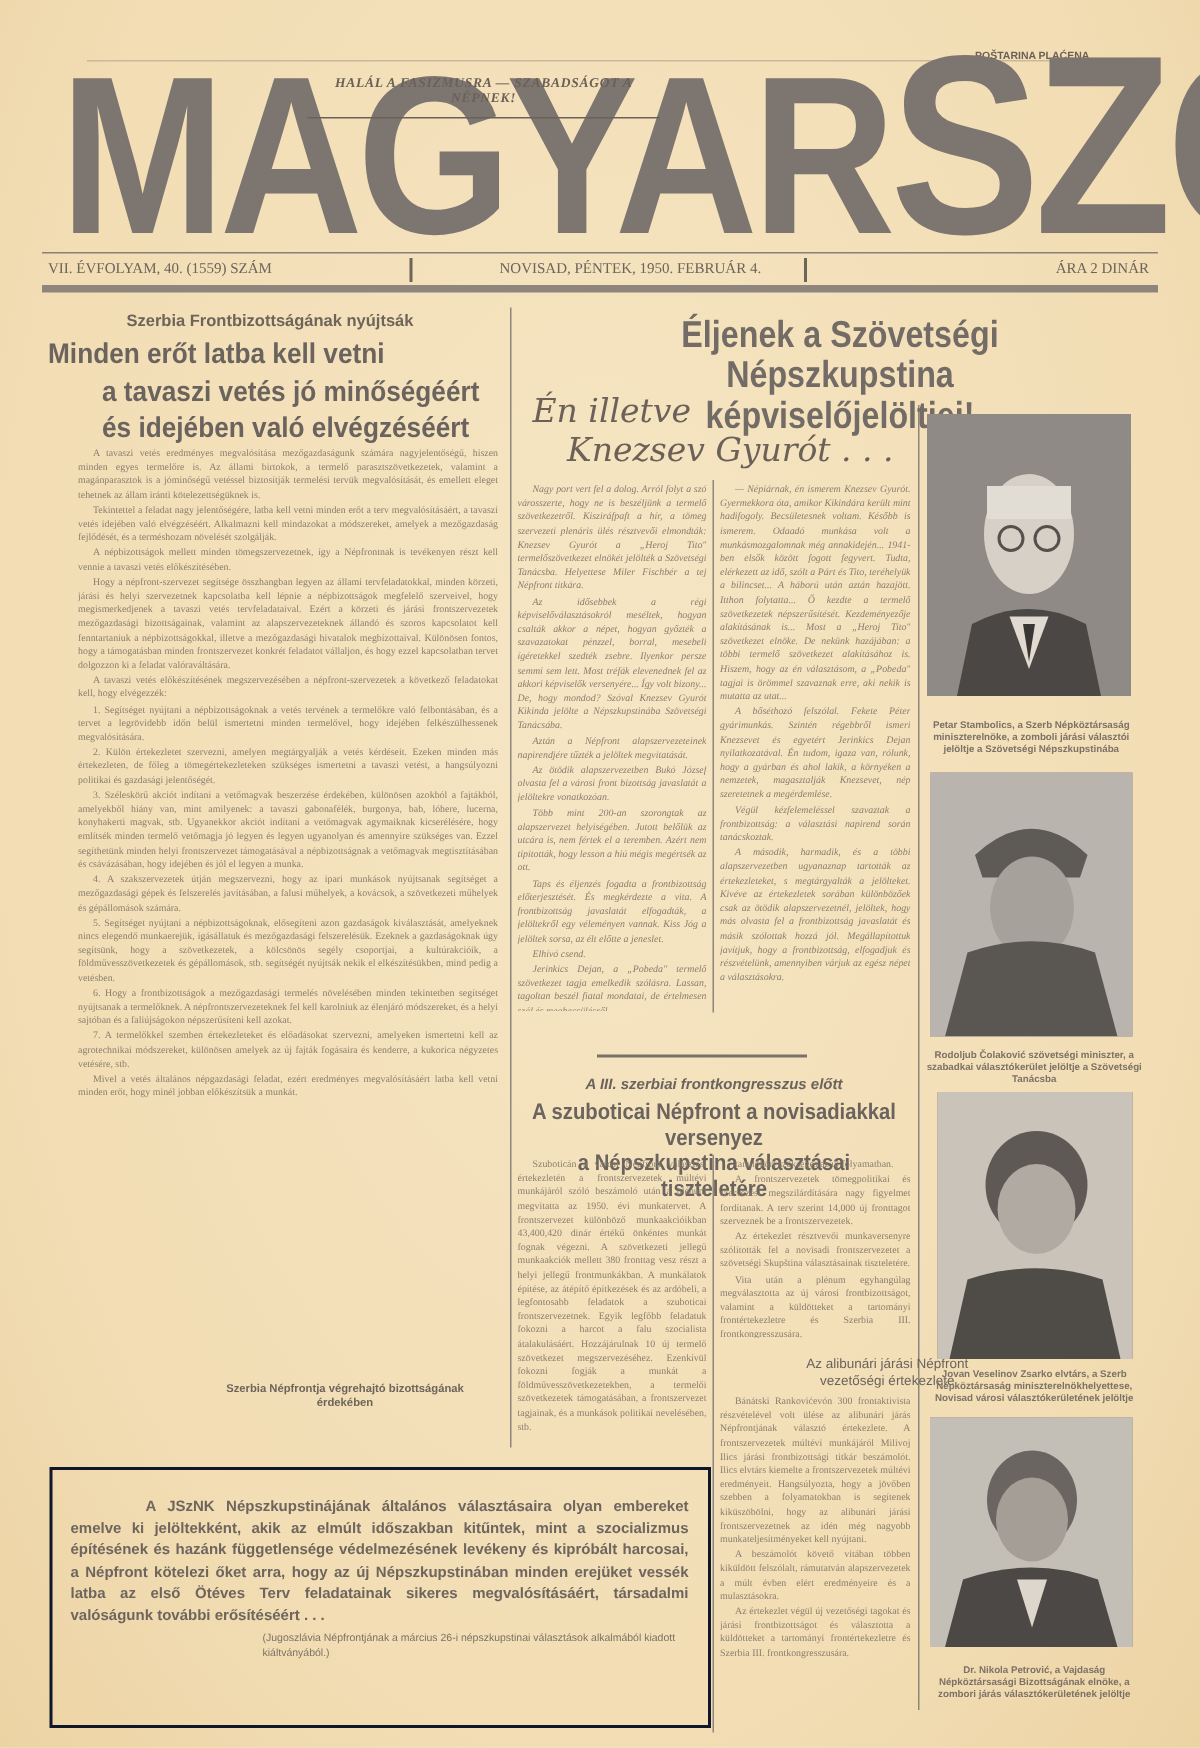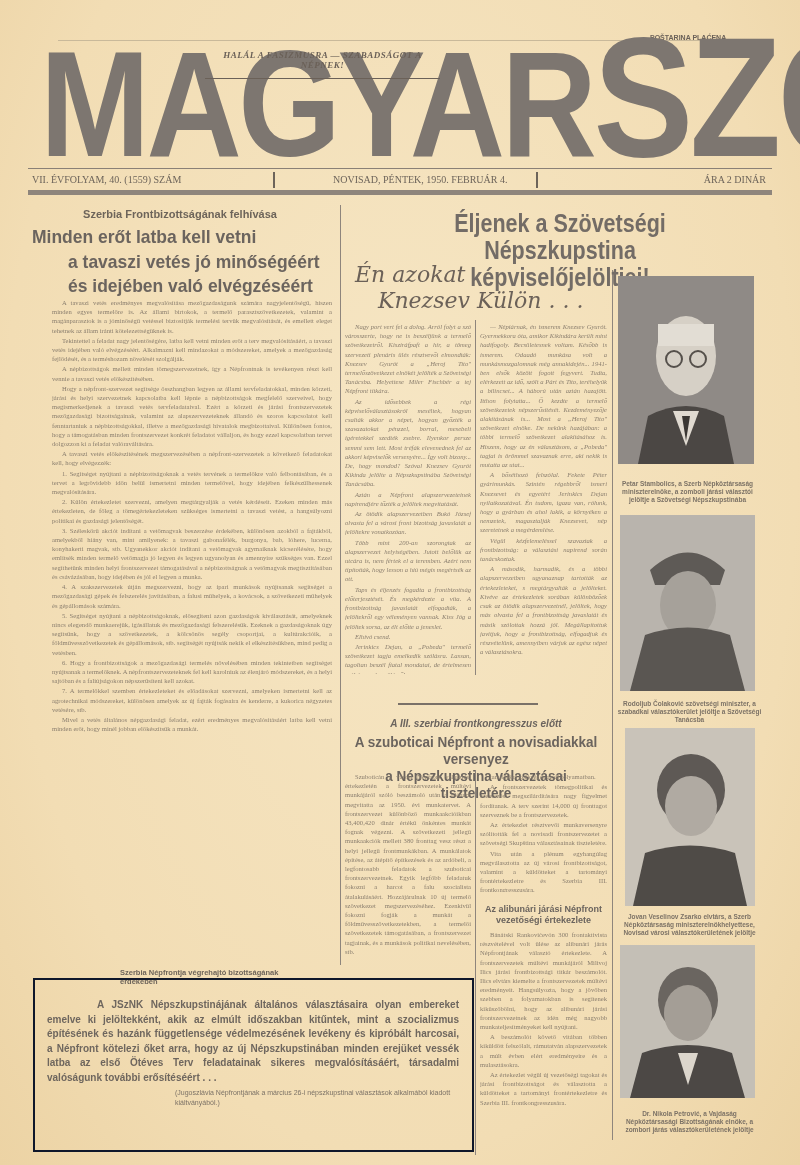--- a/index.html
+++ b/index.html
@@ -36,24 +36,24 @@
   .body-col { font-size:6.6px; line-height:9.2px; color:#8a7e6e; text-align:justify; overflow:hidden; }
   .body-col p { margin:0 0 1px 0; text-indent:10px; }
   .body-col.italic { font-style:italic; }
   
   .main-head { left:350px; top:210px; width:420px; text-align:center; font-family:"Liberation Sans",sans-serif; font-weight:bold; color:#736c66; font-size:25px; line-height:27px; transform:scaleX(0.86); transform-origin:center top; }
   .script-head { font-family:"DejaVu Serif", serif; font-style:italic; color:#6b6158; font-size:22px; }
   .photo { background:#8d8885; overflow:hidden; }
   .caption { font-family:"Liberation Sans",sans-serif; font-size:6.5px; line-height:8px; color:#7c7266; text-align:center; font-weight:bold; }
   .sub-kicker { font-family:"Liberation Sans",sans-serif; font-weight:bold; font-size:10px; color:#6b645e; text-align:center; }
   .sub-head { font-family:"Liberation Sans",sans-serif; font-weight:bold; font-size:15px; line-height:17px; color:#6b645e; text-align:center; transform:scaleX(0.9); transform-origin:center top; }
-  .small-head { font-family:"Liberation Sans",sans-serif; font-weight:bold; font-size:9px; line-height:11px; color:#6b645e; text-align:center; }
+  .small-head { font-family:"Liberation Sans",sans-serif; font-weight:normal; font-size:9px; line-height:11px; color:#6b645e; text-align:center;margin-left:48px; }
   .boxed { border:2px solid #0f172a; }
   .box-text { font-family:"Liberation Sans",sans-serif; font-weight:bold; font-size:10px; line-height:14.5px; color:#6e665e; text-align:justify; }
-  .sig { font-family:"Liberation Sans",sans-serif; font-weight:bold; font-size:7.5px; color:#6d645a; text-align:left;margin-top:47px; }
+  .sig { font-family:"Liberation Sans",sans-serif; font-weight:bold; font-size:7.5px; color:#6d645a; text-align:center; }
   .ornament { height:2px; background:#7a7168; }
 </style>
 </head>
 <body>
 
 <div class="abs top-rule"></div>
 <div class="abs postage">POŠTARINA PLAĆENA</div>
 <div class="abs masthead-title">
   <span>MAGYAR</span><span class="sz">SZÓ</span>
 </div>
@@ -67,21 +67,21 @@
   <span class="sep" style="left:508px"></span>
   <span class="price">ÁRA 2 DINÁR</span>
 </div>
 <div class="abs thick-rule"></div>
 
 <div class="abs vdiv" style="left:340px; top:205px; height:760px;"></div>
 <div class="abs vdiv" style="left:612px; top:270px; height:870px;"></div>
 <div class="abs vdiv" style="left:475px; top:320px; height:355px;"></div>
 <div class="abs vdiv" style="left:475px; top:770px; height:385px;"></div>
 
-<div class="abs kicker-left">Szerbia Frontbizottságának felhívása</div>
+<div class="abs kicker-left">Szerbia Frontbizottságának nyújtsák</div>
 <div class="abs head-left" style="left:32px; top:225px;">Minden erőt latba kell vetni</div>
 <div class="abs head-left" style="left:68px; top:250px;">a tavaszi vetés jó minőségéért</div>
 <div class="abs head-left" style="left:68px; top:274px;">és idejében való elvégzéséért</div>
 
 <div class="abs body-col" style="left:52px; top:298px; width:280px; height:620px;">
   <p>A tavaszi vetés eredményes megvalósítása mezőgazdaságunk számára nagyjelentőségű, hiszen minden egyes termelőre is. Az állami birtokok, a termelő parasztszövetkezetek, valamint a magánparasztok is a jóminőségű vetéssel biztosítják termelési tervük megvalósítását, és emellett eleget tehetnek az állam iránti kötelezettségüknek is.</p>
   <p>Tekintettel a feladat nagy jelentőségére, latba kell vetni minden erőt a terv megvalósításáért, a tavaszi vetés idejében való elvégzéséért. Alkalmazni kell mindazokat a módszereket, amelyek a mezőgazdaság fejlődését, és a terméshozam növelését szolgálják.</p>
   <p>A népbizottságok mellett minden tömegszervezetnek, így a Népfrontnak is tevékenyen részt kell vennie a tavaszi vetés előkészítésében.</p>
   <p>Hogy a népfront-szervezet segítsége összhangban legyen az állami tervfeladatokkal, minden körzeti, járási és helyi szervezetnek kapcsolatba kell lépnie a népbizottságok megfelelő szerveivel, hogy megismerkedjenek a tavaszi vetés tervfeladataival. Ezért a körzeti és járási frontszervezetek mezőgazdasági bizottságainak, valamint az alapszervezeteknek állandó és szoros kapcsolatot kell fenntartaniuk a népbizottságokkal, illetve a mezőgazdasági hivatalok megbízottaival. Különösen fontos, hogy a támogatásban minden frontszervezet konkrét feladatot vállaljon, és hogy ezzel kapcsolatban tervet dolgozzon ki a feladat valóraváltására.</p>
   <p>A tavaszi vetés előkészítésének megszervezésében a népfront-szervezetek a következő feladatokat kell, hogy elvégezzék:</p>
@@ -97,22 +97,22 @@
 <div class="abs sig" style="left:120px; top:921px; width:220px;">
   <div>Szerbia Népfrontja végrehajtó bizottságának</div>
   <div>érdekében</div>
 </div>
 
 <div class="abs main-head">
   <div>Éljenek a Szövetségi Népszkupstina</div>
   <div>képviselőjelöltjei!</div>
 </div>
 
-<div class="abs script-head" style="left:355px; top:262px;">Én azokat</div>
-<div class="abs script-head" style="left:378px; top:288px;">Knezsev Külön . . .</div>
+<div class="abs script-head" style="left:355px; top:262px;">Én illetve</div>
+<div class="abs script-head" style="left:378px; top:288px;">Knezsev Gyurót . . .</div>
 
 <div class="abs body-col italic" style="left:345px; top:322px; width:126px; height:352px;">
   <p>Nagy port vert fel a dolog. Arról folyt a szó városszerte, hogy ne is beszéljünk a termelő szövetkezetről. Kisziráfpaft a hír, a tömeg szervezeti plenáris ülés résztvevői elmondták: Knezsev Gyurót a „Heroj Tito" termelőszövetkezet elnökét jelölték a Szövetségi Tanácsba. Helyettese Miler Fischbér a tej Népfront titkára.</p>
   <p>Az idősebbek a régi képviselőválasztásokról meséltek, hogyan csalták akkor a népet, hogyan győzték a szavazatokat pénzzel, borral, mesebeli ígéretekkel szedték zsebre. Ilyenkor persze semmi sem lett. Most tréfák elevenednek fel az akkori képviselők versenyére... Így volt bizony... De, hogy mondod? Szóval Knezsev Gyurót Kikinda jelölte a Népszkupstinába Szövetségi Tanácsába.</p>
   <p>Aztán a Népfront alapszervezeteinek napirendjére tűzték a jelöltek megvitatását.</p>
   <p>Az ötödik alapszervezetben Bukó József olvasta fel a városi front bizottság javaslatát a jelöltekre vonatkozóan.</p>
   <p>Több mint 200-an szorongtak az alapszervezet helyiségében. Jutott belőlük az utcára is, nem fértek el a teremben. Azért nem tipitották, hogy lesson a hiú mégis megértsék az ott.</p>
   <p>Taps és éljenzés fogadta a frontbizottság előterjesztését. És megkérdezte a vita. A frontbizottság javaslatát elfogadták, a jelöltekről egy véleményen vannak. Kiss Jóg a jelöltek sorsa, az élt előtte a jeneslet.</p>
   <p>Elhívó csend.</p>
   <p>Jerinkics Dejan, a „Pobeda" termelő szövetkezet tagja emelkedik szólásra. Lassan, tagoltan beszél fiatal mondatai, de értelmesen szól és megbecsülésről.</p>

